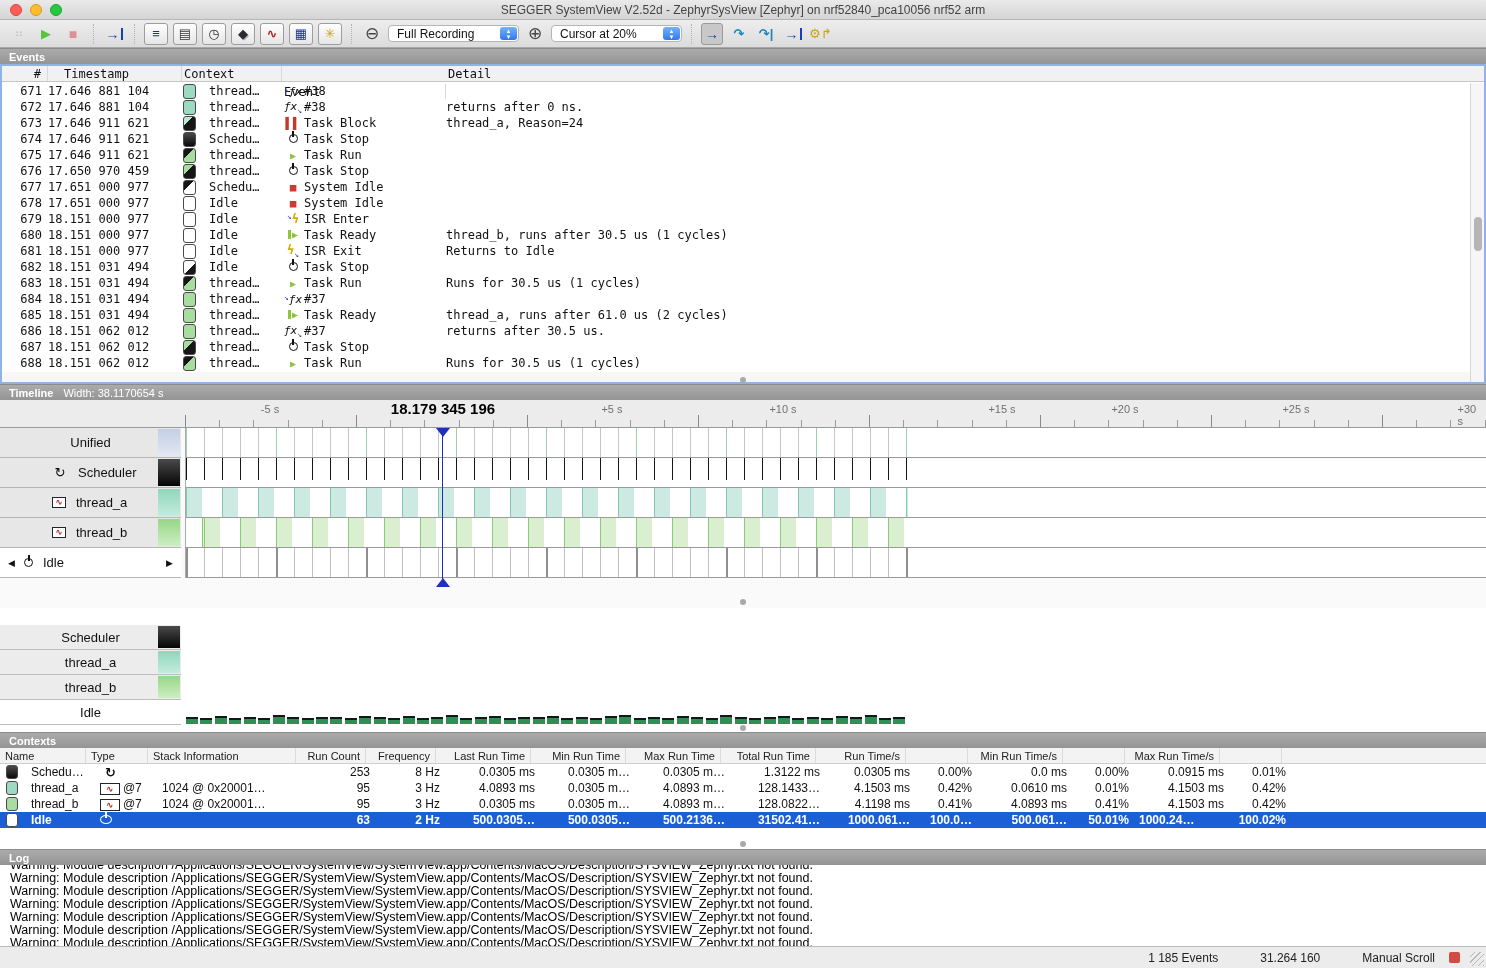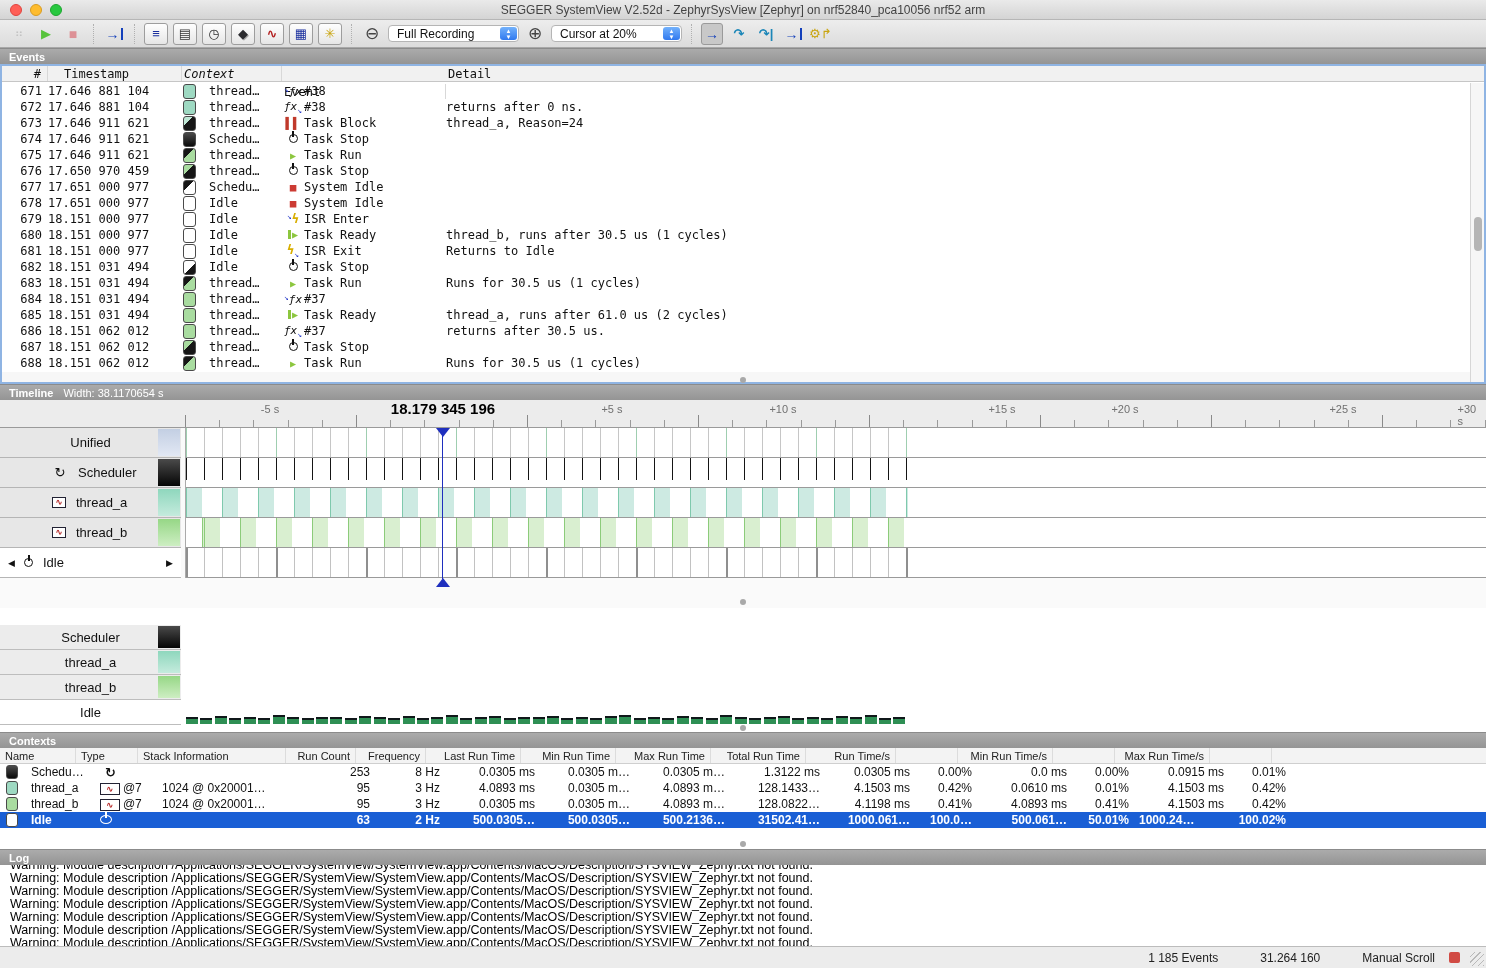--- a/index.html
+++ b/index.html
@@ -54,21 +54,21 @@
 
   
   .panel-events { position:absolute; top:48px; left:0; right:0; height:336px; }
   .ev-wrap { position:absolute; top:16px; bottom:0; left:0; right:0;
              border:2px solid #8fb4e3; background:#fff; }
   .ev-head { display:flex; height:16px; background:#f1f1f1; border-bottom:1px solid #c6c6c6;
     font-family:"DejaVu Sans Mono",monospace; font-size:12px; color:#111; align-items:center;}
   .ev-head span { border-right:1px solid #d8d8d8; height:100%; display:flex; align-items:center;}
   .h-num { width:46px; justify-content:flex-end; padding-right:6px;}
   .h-ts  { width:134px; padding-left:16px;}
-  .h-ctx { width:100px; padding-left:2px;font-style:italic;}
+  .h-ctx { width:100px; padding-left:2px;}
   .h-ev  { width:164px; padding-left:2px;margin-top:36px;}
   .h-det { flex:1; padding-left:2px; border-right:none !important;}
   .ev-body { position:absolute; top:17px; bottom:10px; left:0; right:14px; overflow:hidden;
     font-family:"DejaVu Sans Mono",monospace; font-size:12px; color:#111;}
   .erow { display:flex; height:16px; align-items:center; }
   .c-num { width:46px; text-align:right; padding-right:6px;}
   .c-ts  { width:134px; }
   .c-ctx { width:100px; display:flex; align-items:center; gap:13px;}
   .c-ev  { width:164px; display:flex; align-items:center;}
   .c-det { flex:1; }
@@ -527,21 +527,21 @@
       <span>Width:  38.1170654 s</span>
     </div>
     <div class="tl-ruler">
       <div class="tl-ticks"></div>
       <div class="tl-cursor-time" style="left:443px;">18.179 345 196</div>
     <span class="tl-lab" style="left:270px">-5 s</span>
         <span class="tl-lab" style="left:612px">+5 s</span>
         <span class="tl-lab" style="left:783px">+10 s</span>
         <span class="tl-lab" style="left:1002px">+15 s</span>
         <span class="tl-lab" style="left:1125px">+20 s</span>
-        <span class="tl-lab" style="left:1343px">+25 s</span>
+        <span class="tl-lab" style="left:1296px">+25 s</span>
         <span class="tl-lab" style="left:1467px">+30 s</span>
       </div>
     <div class="tl-side">
       <div class="trow unified">
         <span>Unified</span>
         <span class="tsw" style="background:linear-gradient(#c3cfe3,#e2e8f4);"></span>
       </div>
       <div class="trow">
         <span class="tico">↻</span>
         <span>Scheduler</span>
@@ -659,21 +659,21 @@
         <div class="cbar" style="height:7px"></div>
       </div>
     <div class="grip-dot" style="bottom:1px;"></div>
   </div>
 
   <div class="panel-ctx">
     <div class="ptitle">
       <b>Contexts</b>
     </div>
     <div class="ctx-head">
-        <span class="" style="width:76px">Name</span>
+        <span class="" style="width:86px">Name</span>
         <span class="" style="width:62px">Type</span>
         <span class="" style="width:148px">Stack Information</span>
         <span class=" num" style="width:70px">Run Count</span>
         <span class=" num" style="width:70px">Frequency</span>
         <span class=" num" style="width:95px">Last Run Time</span>
         <span class=" num" style="width:95px">Min Run Time</span>
         <span class=" num" style="width:95px">Max Run Time</span>
         <span class=" num" style="width:95px">Total Run Time</span>
         <span class=" num" style="width:90px">Run Time/s</span>
         <span class=" num" style="width:62px"></span>

